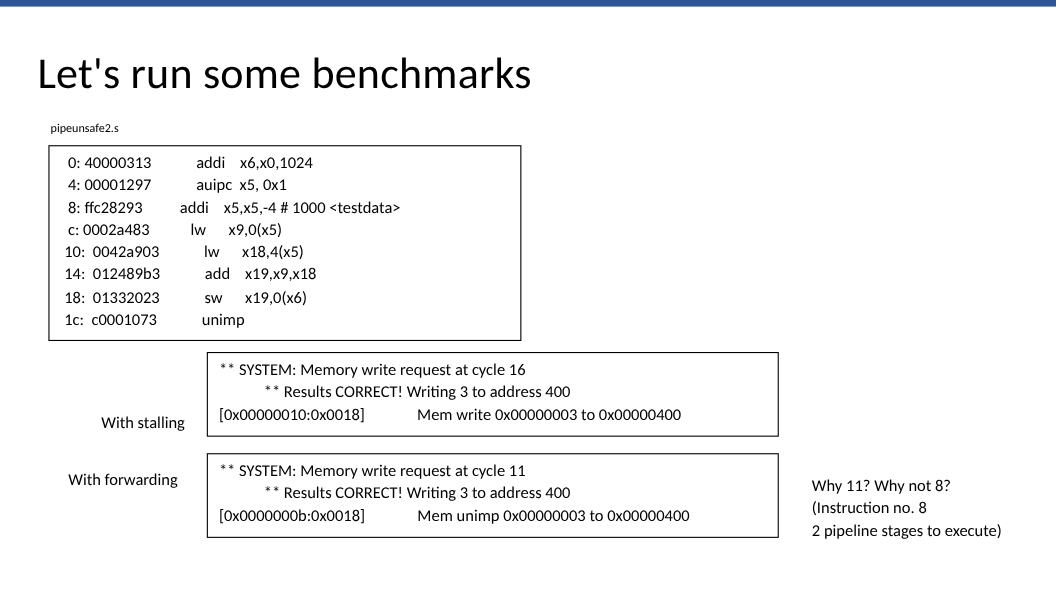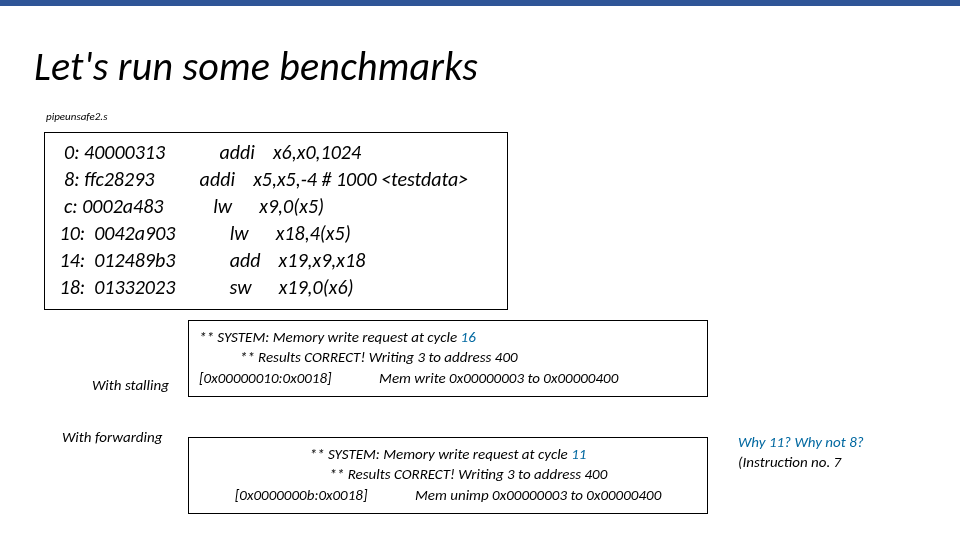--- a/index.html
+++ b/index.html
@@ -1,48 +1,50 @@
 <!DOCTYPE html>
 <html><head>
 <meta charset="utf-8">
 <style>
-  * { box-sizing: border-box; margin: 0; padding: 0; font-style: italic; }
+  * { box-sizing: border-box; margin: 0; padding: 0; }
   html, body { width: 960px; height: 540px; background: #fff; font-family: "Calibri", "Segoe UI", Arial, sans-serif; color: #000; }
   .slide { position: relative; width: 960px; height: 540px; }
   .topbar { position: absolute; top: 0; left: 0; width: 960px; height: 6px; background: #2f5597; }
   .title { position: absolute; top: 42px; left: 34px; font-size: 40px; font-weight: 400; letter-spacing: 0.2px; }
   .filename { position: absolute; top: 110px; left: 46px; font-size: 11px; }
-  .codebox { position: absolute; top: 132px; left: 44px; width: 464px; border: 1px solid #000; padding: 6px 10px 8px 10px; font-size: 20px; line-height: 1.35; }
+  .codebox { position: absolute; top: 132px; left: 44px; width: 430px; border: 1px solid #000; padding: 6px 10px 8px 10px; font-size: 15px; line-height: 1.35; }
   .codeline { white-space: pre; }
   .label-stall { position: absolute; top: 328px; left: 92px; font-size: 15px; margin-top: 48px; }
   .label-fwd { position: absolute; top: 428px; left: 62px; font-size: 15px; }
   .resultbox { position: absolute; border: 1px solid #000; padding: 6px 10px 8px 10px; font-size: 15px; line-height: 1.35; width: 520px; left: 188px; }
   .box-stall { top: 320px; }
-  .box-fwd { top: 437px; text-align: center; }
-  .red { color: #0369a1; font-weight: 400; }
+  .box-fwd { top: 412px; }
+  .red { color: #000000; font-weight: 400; }
   .note { position: absolute; left: 738px; top: 420px; font-size: 15px; line-height: 1.35; width: 210px; margin-top: 12px; }
   .nowrap { white-space: nowrap; }
 </style>
 </head>
 <body>
 
 <div class="slide">
   <div class="topbar"></div>
 
   <div class="title">Let's run some benchmarks</div>
 
   <div class="filename">pipeunsafe2.s</div>
 
   <div class="codebox">
     <div class="codeline">  0: 40000313            addi    x6,x0,1024</div>
+    <div class="codeline">  4: 00001297            auipc  x5, 0x1</div>
     <div class="codeline">  8: ffc28293          addi    x5,x5,-4 # 1000 &lt;testdata&gt;</div>
     <div class="codeline">  c: 0002a483           lw      x9,0(x5)</div>
     <div class="codeline"> 10:  0042a903            lw      x18,4(x5)</div>
     <div class="codeline"> 14:  012489b3            add    x19,x9,x18</div>
     <div class="codeline"> 18:  01332023            sw      x19,0(x6)</div>
+    <div class="codeline"> 1c:  c0001073            unimp</div>
   </div>
 
   <div class="label-stall">With stalling</div>
 
   <div class="resultbox box-stall">
     <div class="nowrap">
       <span>** SYSTEM: Memory write request at cycle </span><span class="red">16</span>
     </div>
     <div class="codeline">            ** Results CORRECT! Writing 3 to address 400</div>
     <div class="codeline">[0x00000010:0x0018]              Mem write 0x00000003 to 0x00000400</div>
@@ -53,15 +55,16 @@
   <div class="resultbox box-fwd">
     <div class="nowrap">
       <span>** SYSTEM: Memory write request at cycle </span><span class="red">11</span>
     </div>
     <div class="codeline">            ** Results CORRECT! Writing 3 to address 400</div>
     <div class="codeline">[0x0000000b:0x0018]              Mem unimp 0x00000003 to 0x00000400</div>
   </div>
 
   <div class="note">
     <div class="red">Why 11?  Why not 8?</div>
-    <div>(Instruction no. 7</div>
+    <div>(Instruction no. 8</div>
+    <div>2 pipeline stages to execute)</div>
   </div>
 </div>
 
 </body></html>

